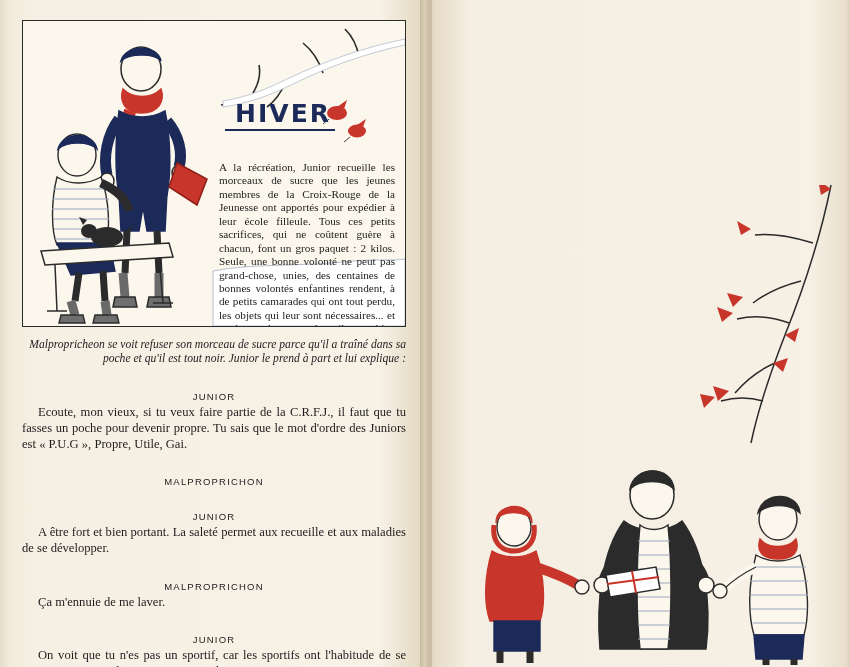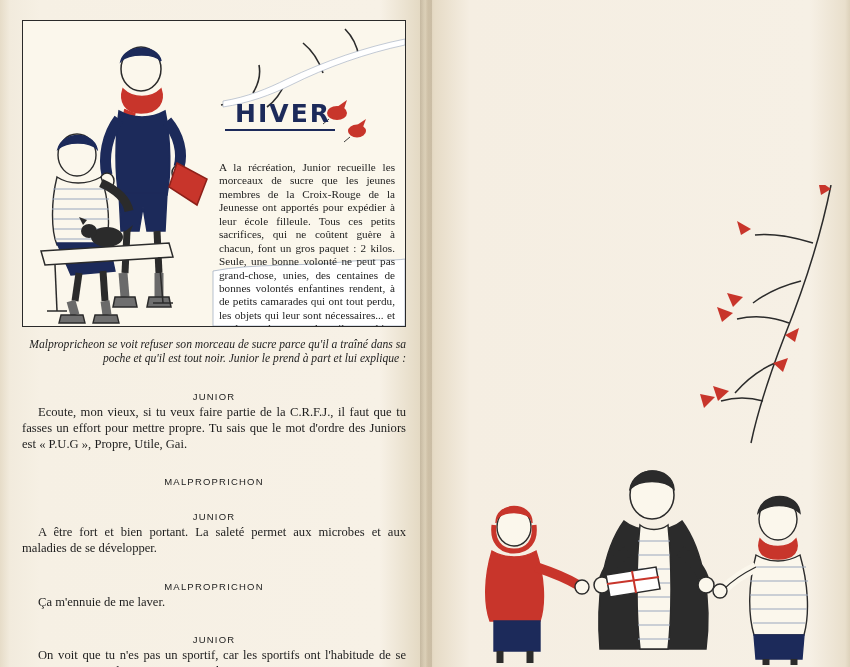--- a/index.html
+++ b/index.html
@@ -200,26 +200,26 @@
       <div class="hiver-title">HIVER</div>
       <div class="hiver-ul"></div>
 
       <div class="intro-block">A la récréation, Junior recueille les morceaux de sucre que les jeunes membres de la Croix-Rouge de la Jeunesse ont apportés pour expédier à leur école filleule. Tous ces petits sacrifices, qui ne coûtent guère à chacun, font un gros paquet : 2 kilos. Seule, une bonne volonté ne peut pas grand-chose, unies, des centaines de bonnes volontés enfantines rendent, à de petits camarades qui ont tout perdu, les objets qui leur sont nécessaires... et quelques douceurs dont ils ont bien besoin.</div>
     </div>
 
     <div class="col col-left">
       <p class="cap">Malpropricheon se voit refuser son morceau de sucre parce qu'il a traîné dans sa poche et qu'il est tout noir. Junior le prend à part et lui explique :</p>
 
       <div class="speaker">JUNIOR</div>
-      <p class="line">Ecoute, mon vieux, si tu veux faire partie de la C.R.F.J., il faut que tu fasses un effort pour mettre propre. Tu sais que le mot d'ordre des Juniors est « P.U.G », Propre, Utile, Gai.</p>
+      <p class="line">Ecoute, mon vieux, si tu veux faire partie de la C.R.F.J., il faut que tu fasses un poche pour devenir propre. Tu sais que le mot d'ordre des Juniors est « P.U.G », Propre, Utile, Gai.</p>
 
       <div class="speaker">MALPROPRICHON</div>
 
       <div class="speaker">JUNIOR</div>
-      <p class="line">A être fort et bien portant. La saleté permet aux microbes et aux maladies de se développer.</p>
+      <p class="line">A être fort et bien portant. La saleté permet aux recueille et aux maladies de se développer.</p>
 
       <div class="speaker">MALPROPRICHON</div>
       <p class="line">Ça m'ennuie de me laver.</p>
 
       <div class="speaker">JUNIOR</div>
       <p class="line">On voit que tu n'es pas un sportif, car les sportifs ont l'habitude de se mettre torse nu et de se savonner sous la pompe.</p>
 
       <div class="speaker">MALPROPRICHON</div>
     </div>
   </div>

